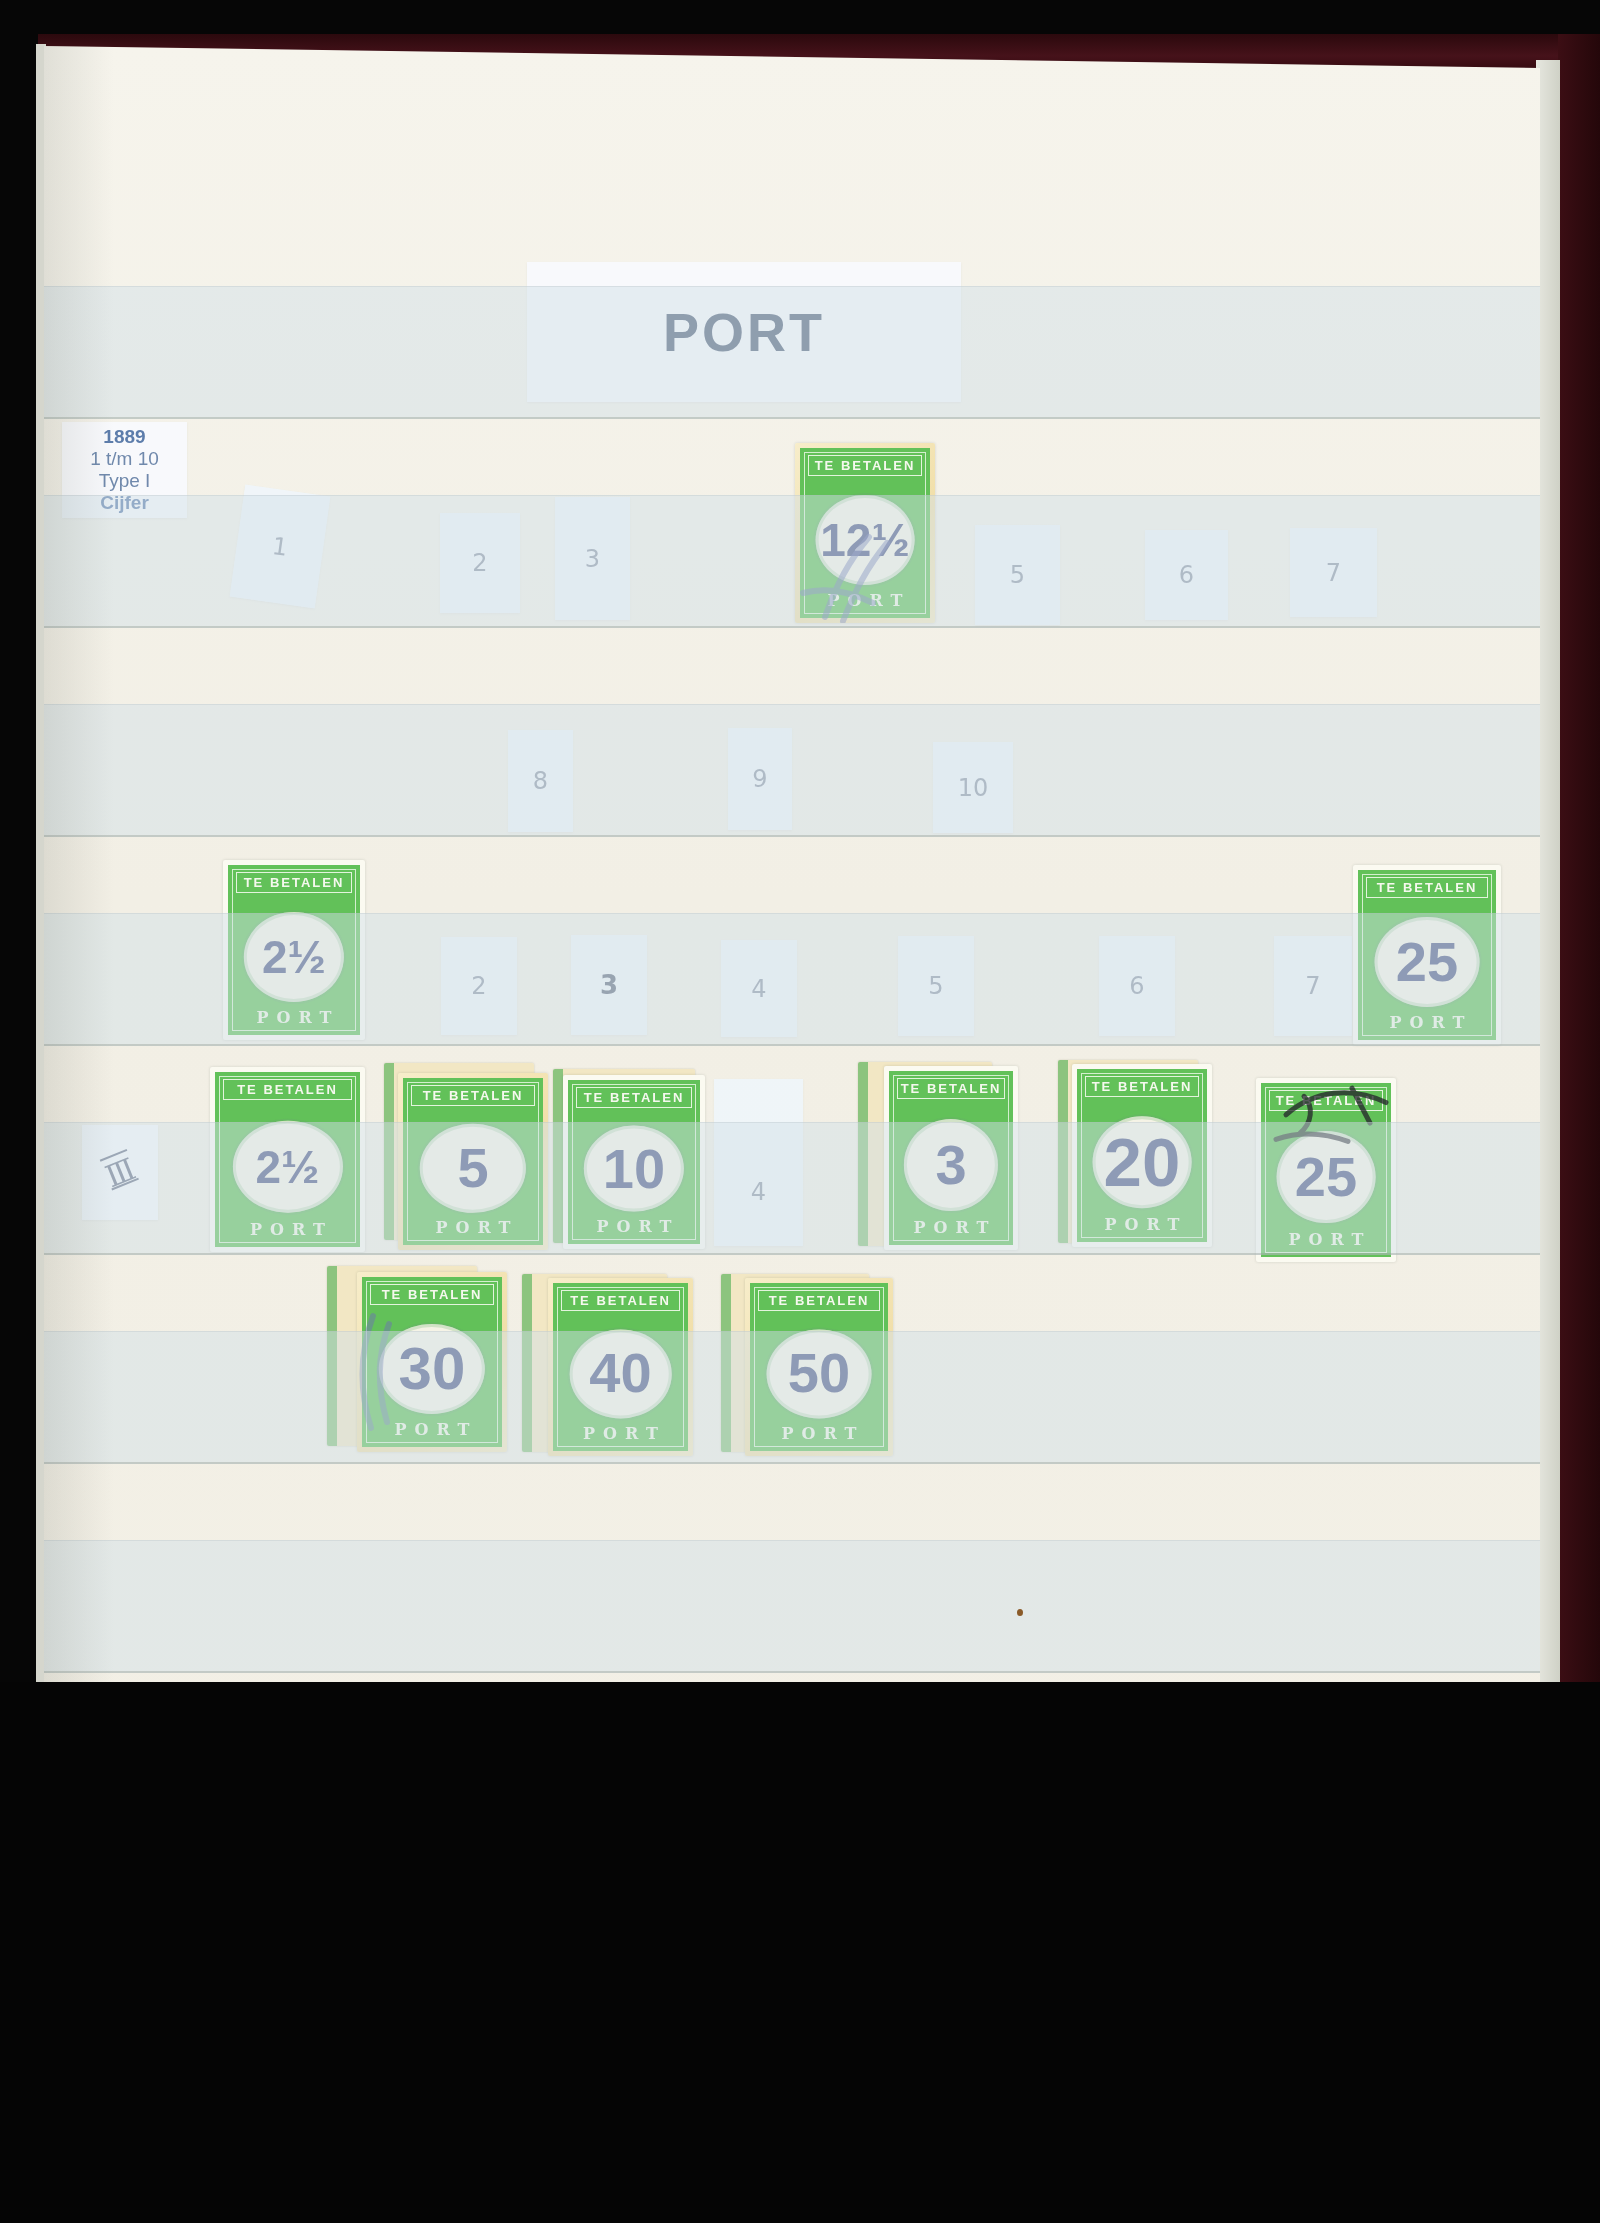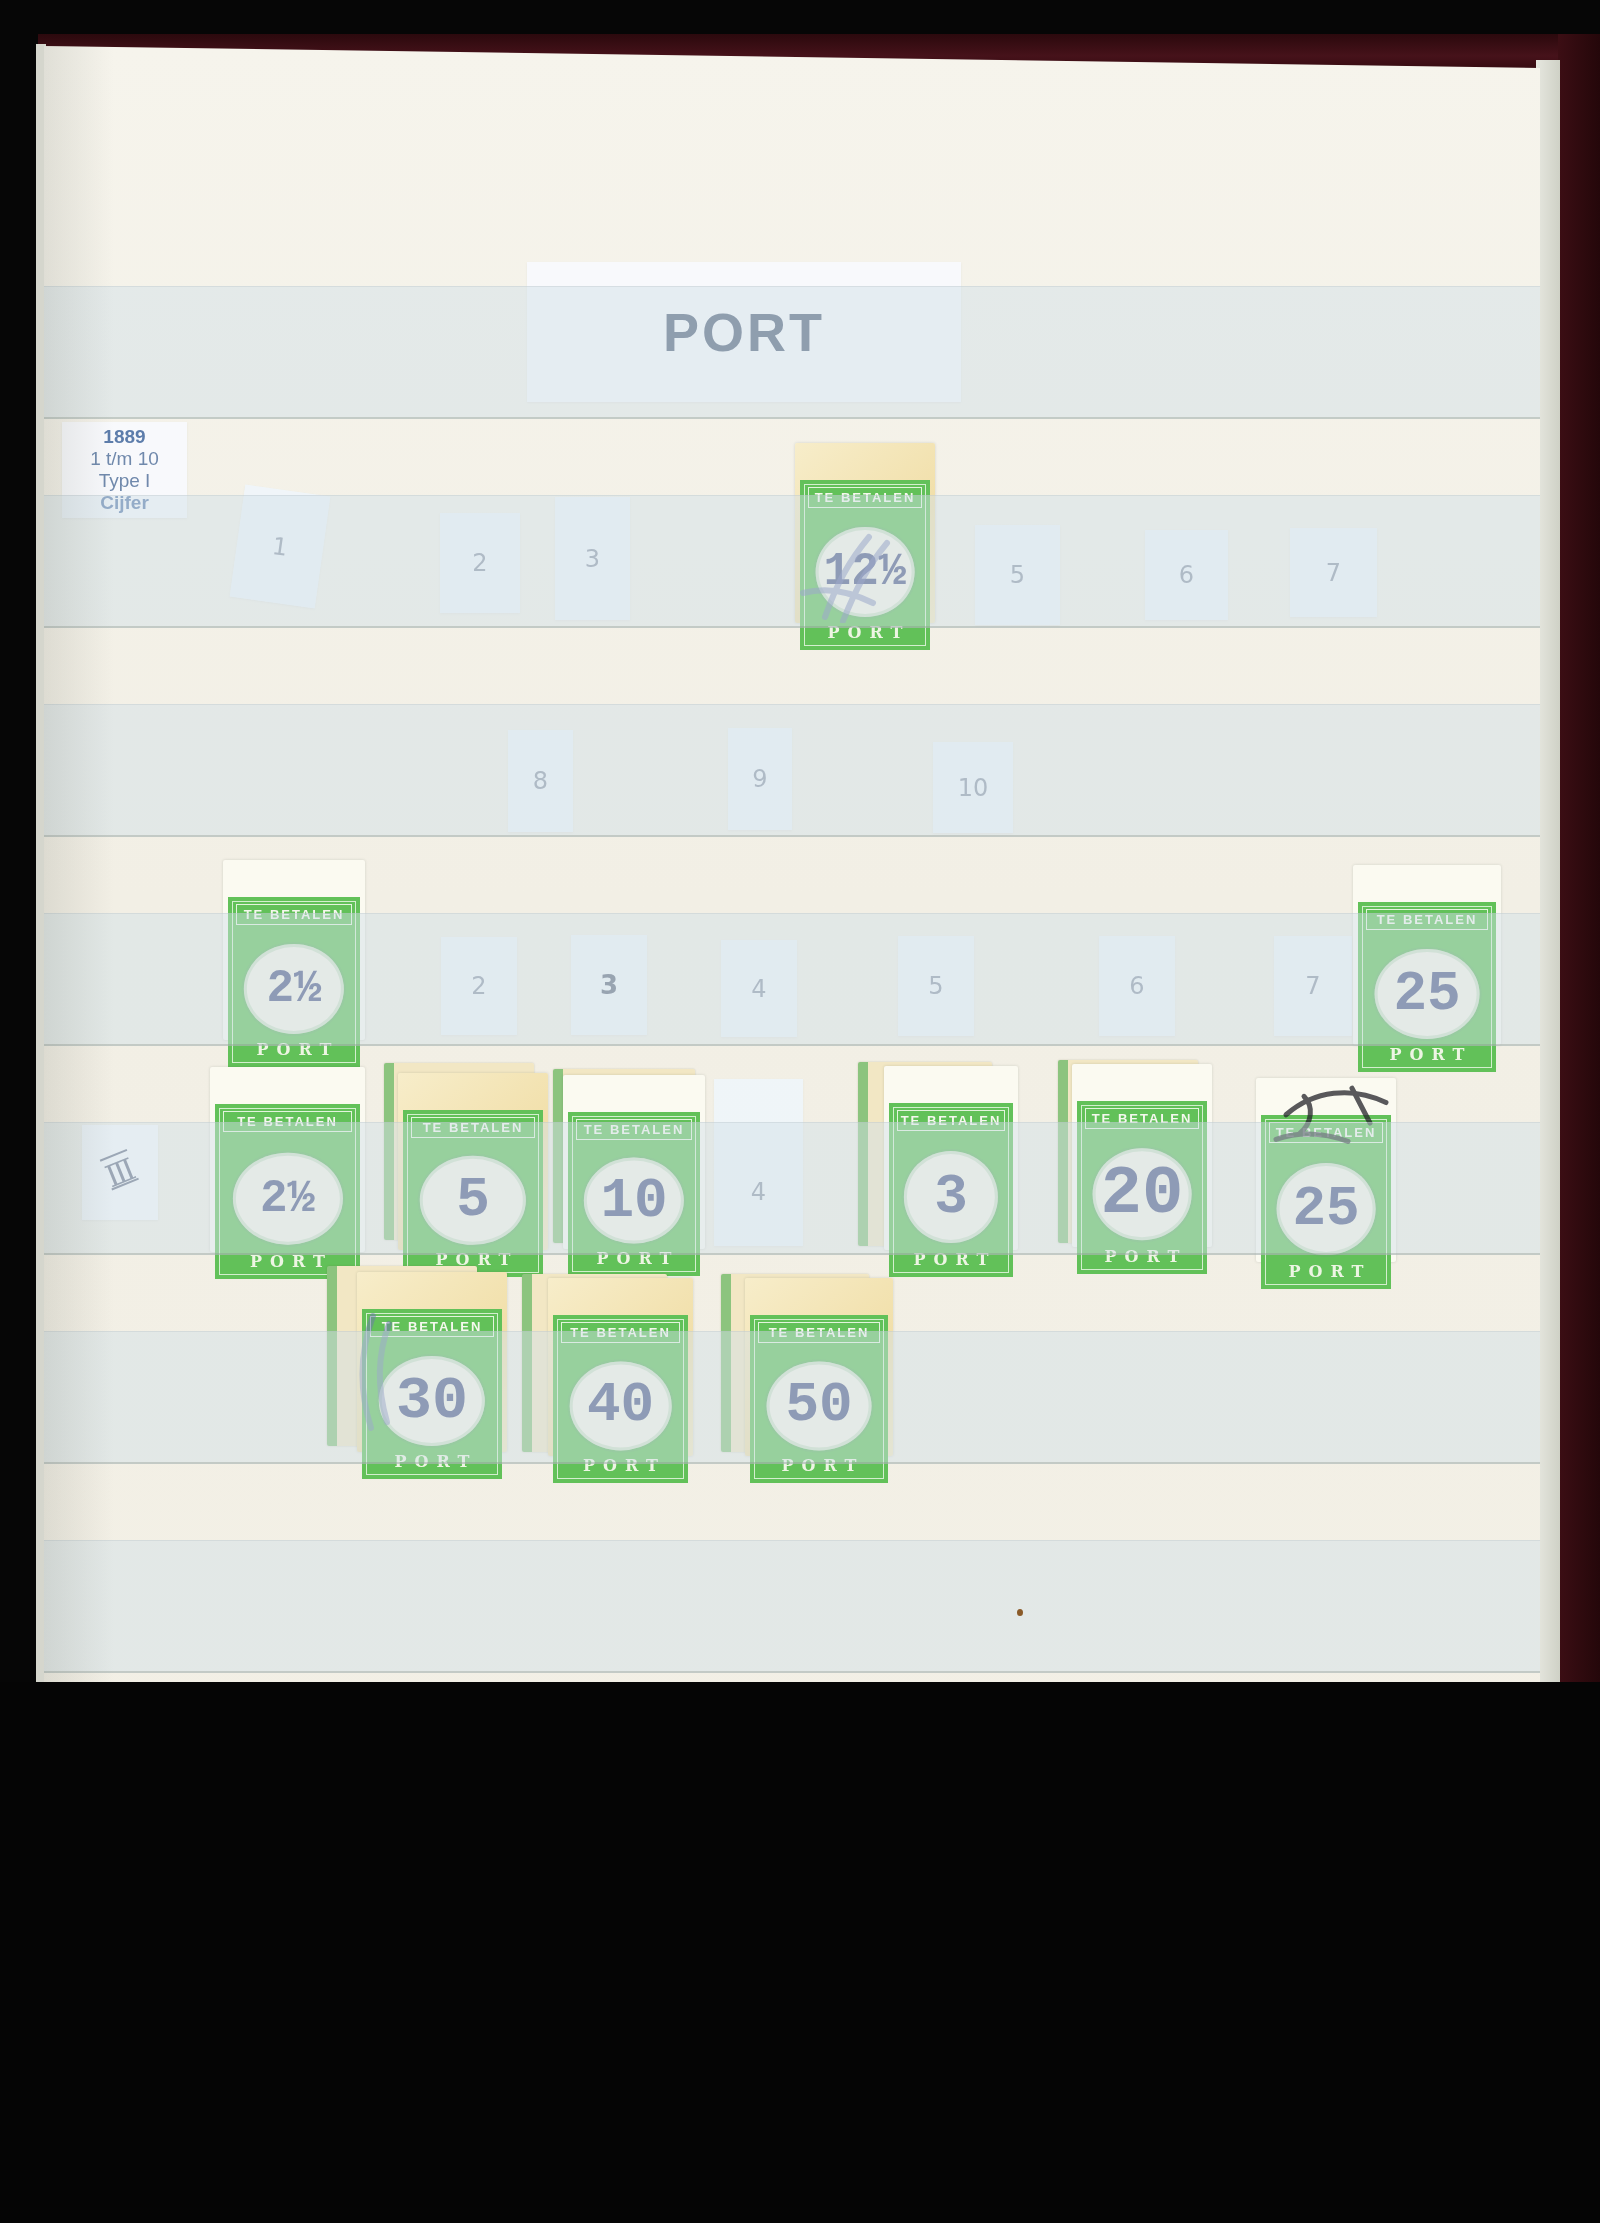--- a/index.html
+++ b/index.html
@@ -41,29 +41,29 @@
   .slip.bold .n{font-weight:700;color:#656d7f;font-size:26px;}
   .slip.low{align-items:flex-end;}
   .slip.low .n{margin-bottom:40px;}
   
   .stamp{position:absolute;}
   .stamp-behind{position:absolute;border-radius:2px;
         background:linear-gradient(90deg,#8cc47e 0 10px,#f2e7c4 10px);box-shadow:0 0 2px rgba(90,80,40,.25);}
   .stamp-paper{position:absolute;inset:0;background:#fbfaf1;padding:5px;box-sizing:border-box;border-radius:2px;
         box-shadow:0 0 3px rgba(60,70,60,.18);}
   .stamp.toned .stamp-paper{background:linear-gradient(140deg,#f7edca 0%,#f1dfa9 60%,#f5e9c0 100%);}
-  .stamp-green{position:relative;width:100%;height:100%;background:#62c159;overflow:hidden;margin-top:32px;}
+  .stamp-green{position:relative;width:100%;height:100%;background:#62c159;overflow:hidden;}
   .stamp-frame{position:absolute;inset:4px;border:1px solid rgba(250,253,245,.75);}
   .stamp-top{position:absolute;top:7px;left:8px;right:8px;border:1px solid rgba(250,253,245,.85);
         color:#f5f8ee;font-weight:700;font-size:13px;line-height:19px;text-align:center;letter-spacing:2px;}
   .stamp-oval{position:absolute;left:50%;top:54%;transform:translate(-50%,-50%);width:76%;height:53%;
         background:#f5f3e6;border-radius:50%;
         box-shadow:0 0 0 2px rgba(105,175,105,.45),inset 0 0 0 3px rgba(130,190,130,.30);
         display:flex;align-items:center;justify-content:center;}
-  .stamp-num{font-family:Liberation Mono, monospace;font-weight:700;color:#525c88;line-height:1;}
+  .stamp-num{font-family:Liberation Sans, sans-serif;font-weight:700;color:#525c88;line-height:1;}
   .stamp-bottom{position:absolute;bottom:8px;left:8px;right:8px;text-align:center;
         color:rgba(244,248,235,.95);font-family:"DejaVu Serif",serif;font-weight:700;font-size:16px;
         letter-spacing:8px;text-indent:8px;}
   .cancel{position:absolute;inset:0;width:100%;height:100%;}
   
   #speck{position:absolute;left:973px;top:1563px;width:6px;height:7px;border-radius:50%;background:#8a5a28;}
   #corner-squiggle{position:absolute;left:1400px;top:1962px;font-size:40px;color:rgba(198,216,229,.55);
         transform:rotate(-28deg);font-family:"DejaVu Sans",sans-serif;}
 </style>
 </head>

